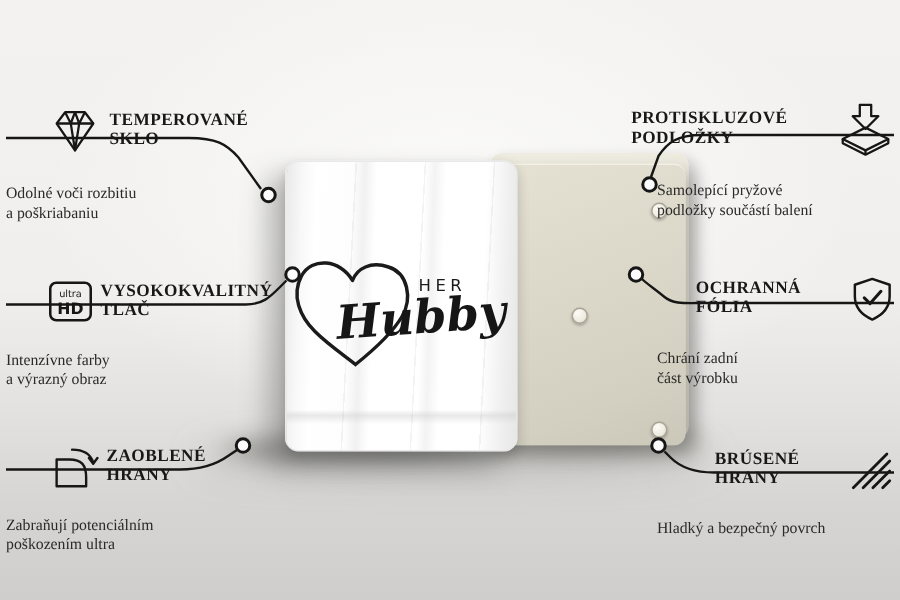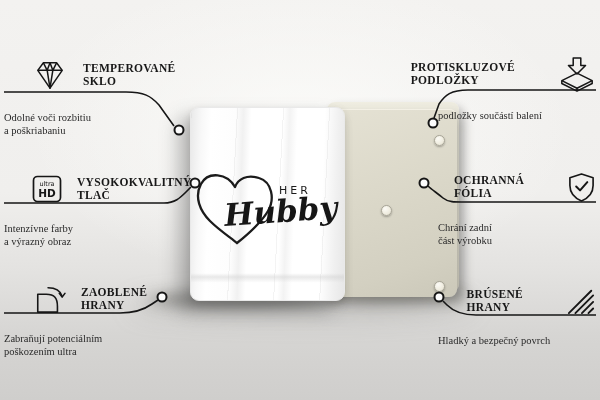--- a/index.html
+++ b/index.html
@@ -42,21 +42,21 @@
   }
   .pad{
     position:absolute; width:9px; height:9px; border-radius:50%;
     background:radial-gradient(circle at 35% 30%, #fcfbf6 0%, #efecdf 60%, #dedbcd 100%);
     border:1px solid #a8a597; box-shadow:0 1px 2px rgba(0,0,0,.28);
   }
   
   .callout{position:absolute; z-index:6; width:158px; color:#181818;}
   .callout.left{left:4px; text-align:left;}
   .callout.right{right:4px; text-align:left;}
-  .co-head{display:flex; align-items:center; gap:15px;}
+  .co-head{display:flex; align-items:center; gap:5px;margin-top:12px;}
   .callout.right .co-head{justify-content:flex-end;}
   .co-title{font-weight:bold; font-size:11.5px; line-height:13px; letter-spacing:.3px;}
   .co-desc{margin-top:19px; font-size:10.5px; line-height:13px; color:#2a2a2a;}
   .icon{display:inline-flex; flex:0 0 auto;padding-left:28px;}
   .icon svg{display:block;}
 </style>
 </head>
 <body>
 
 <div id="scene">
@@ -175,20 +175,21 @@
         <svg width="38" height="37" viewBox="0 0 38 39">
           <g fill="none" stroke="#161616" stroke-width="1.6" stroke-linejoin="round">
             <path d="M15 2 H23 V10 H28 L19 19 L10 10 H15 Z"></path>
             <path d="M19 18 L35 26 L19 34 L3 26 Z"></path>
             <path d="M3 26 V29 L19 37 L35 29 V26 M19 34 V37"></path>
           </g>
         </svg>
       </span>
     </div>
     <div class="co-desc">
+      <div>Samolepící pryžové</div>
       <div>podložky součástí balení</div>
     </div>
   </div>
 
   <div class="callout right" style="top:172px;">
     <div class="co-head" style="height:30px;">
       <div class="co-title">
         <div>OCHRANNÁ</div>
         <div>FÓLIA</div>
       </div>

